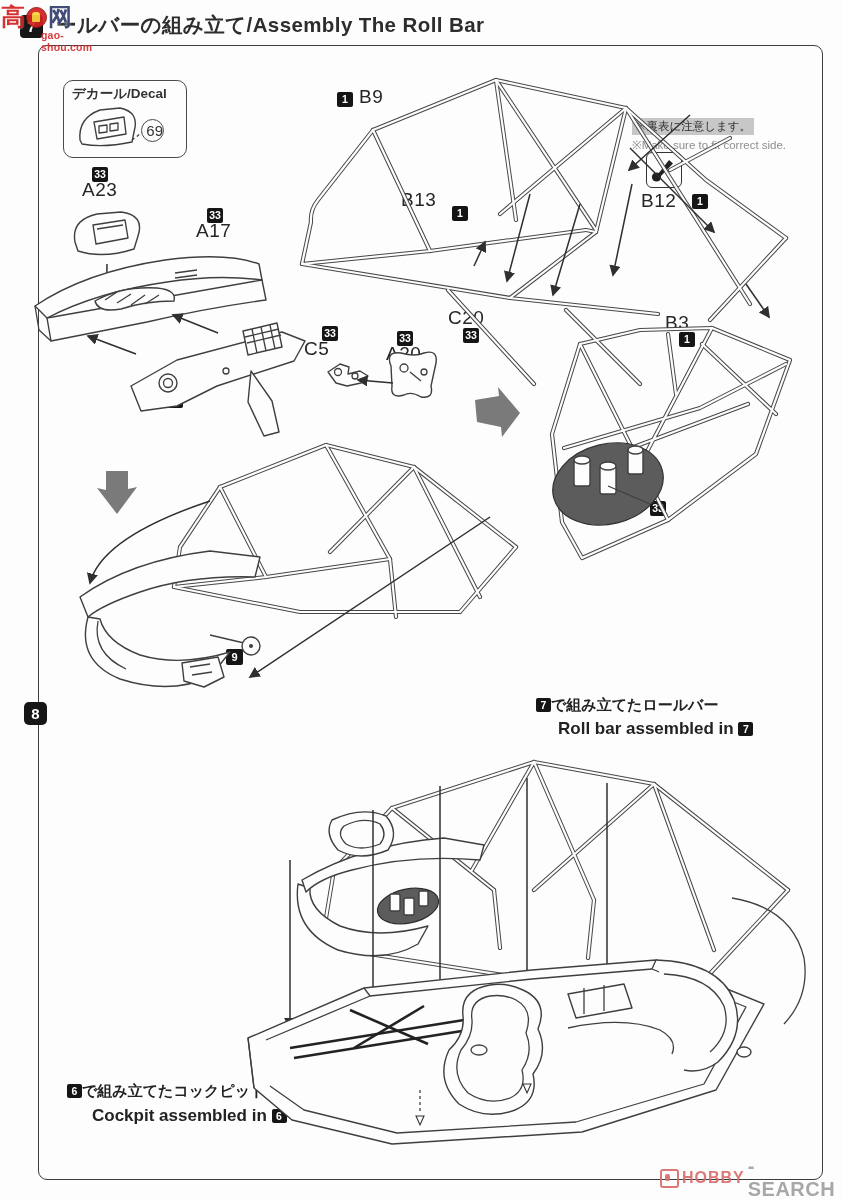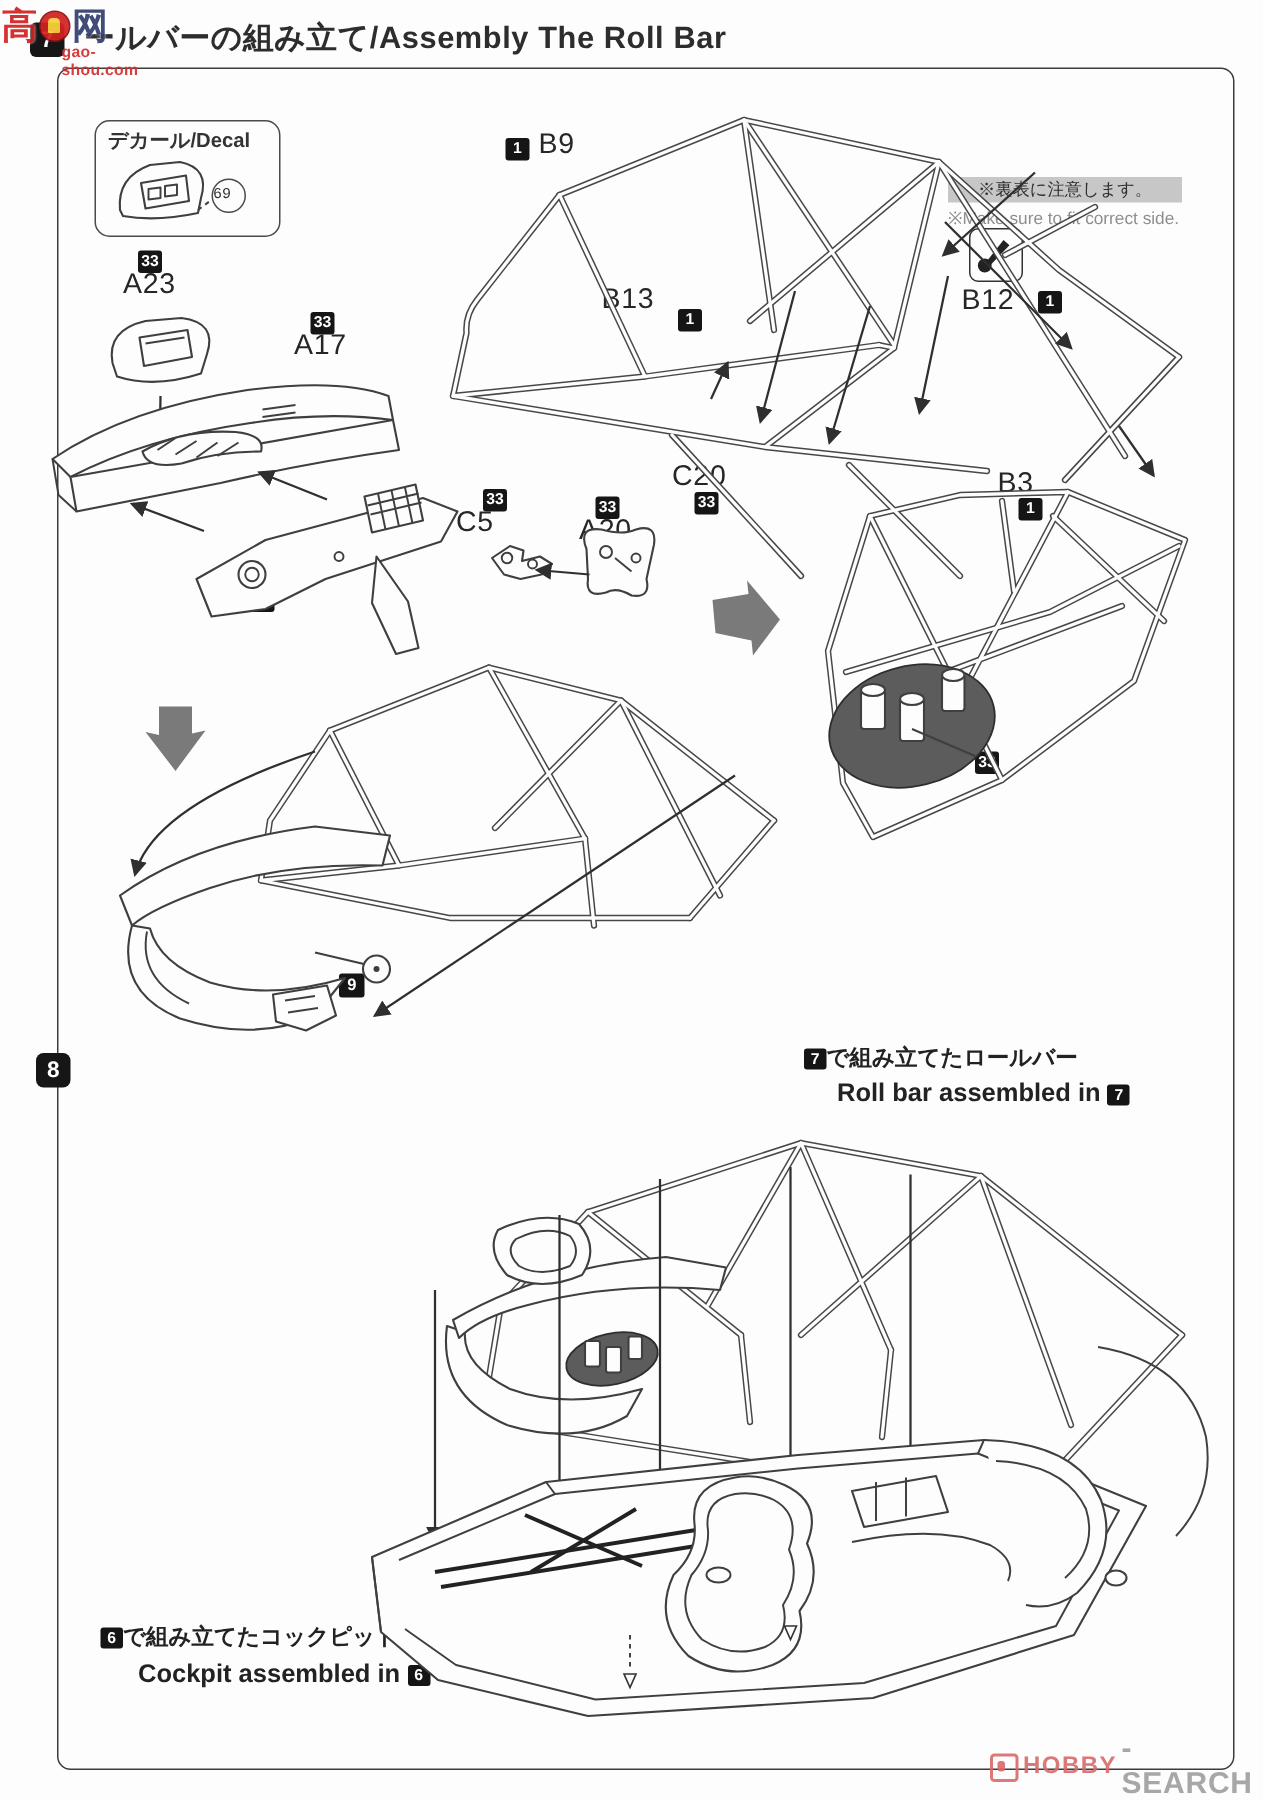--- a/index.html
+++ b/index.html
@@ -12,29 +12,29 @@
   .stepbox{position:absolute;background:#161616;color:#fff;border-radius:4px;
            text-align:center;font-weight:bold;}
   #step7box{left:20px;top:15px;width:23px;height:23px;line-height:23px;font-size:15px;}
   #title7{position:absolute;left:56px;top:11px;font-size:20.5px;font-weight:bold;
           color:#2d2d2d;letter-spacing:.4px;white-space:nowrap;}
   
   #decalbox{position:absolute;left:63px;top:80px;width:122px;height:76px;
             border:1.6px solid #4a4a4a;border-radius:10px;}
   #decallabel{position:absolute;left:72px;top:85px;font-size:13.5px;color:#333;font-weight:bold;}
   #decalnum{position:absolute;left:141px;top:119px;width:21px;height:21px;border:1.5px solid #4a4a4a;
-            border-radius:50%;text-align:left;line-height:21px;font-size:10px;color:#333;background:#fdfdfd;font-family:Liberation Mono, monospace;}
+            border-radius:50%;text-align:right;line-height:21px;font-size:15px;color:#333;background:#fdfdfd;}
   
   .badge{position:absolute;background:#151515;color:#fff;font-weight:bold;font-size:10.5px;
          width:16px;height:15px;line-height:15px;text-align:center;border-radius:2px;}
   .pname{position:absolute;font-weight:normal;font-size:19px;color:#262626;letter-spacing:.5px;white-space:nowrap;}
   .inbadge{display:inline-block;background:#151515;color:#fff;font-weight:bold;font-size:10.5px;
            width:15px;height:14px;line-height:14px;text-align:center;border-radius:2px;vertical-align:1px;}
   #notejp{position:absolute;left:632px;top:118px;font-size:11.5px;color:#2e2e2e;
-          background:#c7c7c7;padding:1px 20px;white-space:nowrap;}
+          background:#c7c7c7;padding:1px 3px;white-space:nowrap;}
   #noteen{position:absolute;left:632px;top:137px;font-size:11.5px;color:#8e8e8e;white-space:nowrap;}
   #b12iconbox{position:absolute;left:646px;top:152px;width:34px;height:34px;
               border:1.6px solid #333;border-radius:6px;background:#fdfdfd;}
   
   #step8box{left:24px;top:702px;width:23px;height:23px;line-height:23px;font-size:15px;border-radius:5px;}
   #title8jp{position:absolute;left:56px;top:703px;font-size:18px;font-weight:bold;color:#222;white-space:nowrap;}
   #title8en{position:absolute;left:52px;top:737px;font-size:20px;font-weight:bold;color:#1e1e1e;white-space:nowrap;}
   .refline{position:absolute;font-size:15px;font-weight:bold;color:#222;white-space:nowrap;}
   .reflineen{position:absolute;font-size:17px;font-weight:bold;color:#222;white-space:nowrap;}
   

